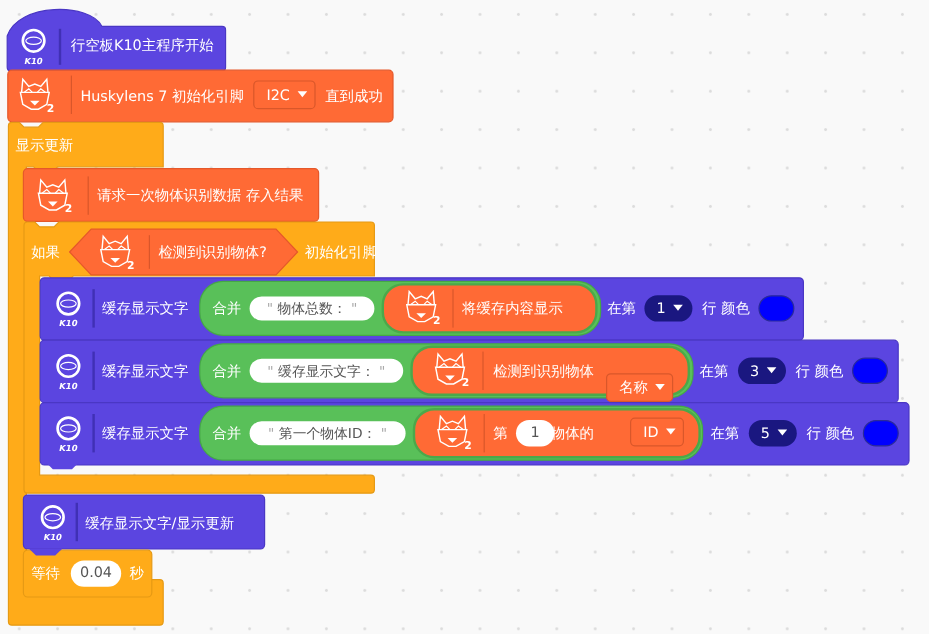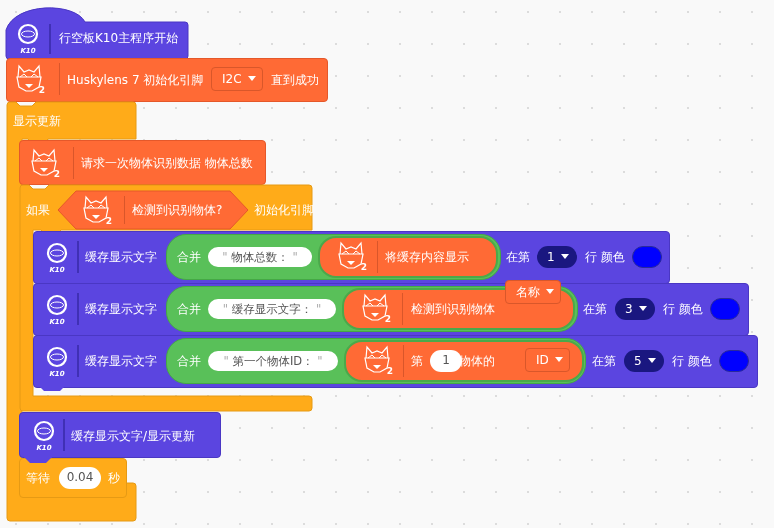--- a/index.html
+++ b/index.html
@@ -76,21 +76,21 @@
 <svg class="abs" style="left:6px;top:101px" width="132" height="422">
   <path d="M1 4 Q1 1 4 1 L10 1 L14 5 L26 5 L30 1 L127 1 Q130 1 130 4 L130 38 L42 38 L38 42 L26 42 L22 38 L16 38 L16 382 L127 382 Q130 382 130 385 L130 417 Q130 420 127 420 L4 420 Q1 420 1 417 Z" fill="#ffab19" stroke="#e69a14"></path>
 </svg>
 <span class="txt" style="left:13px;top:113px">显示更新</span>
 
 <div class="blk orange" style="left:19px;top:140px;width:247px;height:45px"></div>
 <svg class="icon" style="left:27px;top:147px" width="34" height="32">
     <use href="#husky"></use>
   </svg>
 <div class="sep-o" style="left:73px;top:147px;height:32px"></div>
-<span class="txt" style="left:81px;top:155px">请求一次物体识别数据 物体总数</span>
+<span class="txt" style="left:81px;top:155px">请求一次物体识别数据 存入结果</span>
 
 <svg class="abs" style="left:19px;top:184px" width="295" height="230">
   <path d="M1 4 Q1 1 4 1 L10 1 L14 5 L26 5 L30 1 L290 1 Q293 1 293 4 L293 46 L42 46 L38 50 L26 50 L22 46 L14 46 L14 212 L290 212 Q293 212 293 215 L293 224 Q293 227 290 227 L4 227 Q1 227 1 224 Z" fill="#ffab19" stroke="#e69a14"></path>
 </svg>
 <span class="txt" style="left:26px;top:202px">如果</span>
 
 <svg class="abs" style="left:57px;top:190px" width="192" height="40">
   <path d="M1 20 L19 1 L173 1 L191 20 L173 39 L19 39 Z" fill="#ff6a35" stroke="#e5582a"></path>
 </svg>
 <svg class="icon" style="left:79px;top:194px" width="34" height="32">
@@ -128,21 +128,21 @@
 <span class="txt" style="left:85px;top:301px">缓存显示文字</span>
 <div class="green-pill" style="left:166px;top:286px;width:412px;height:46px"></div>
 <span class="txt" style="left:177px;top:301px">合并</span>
 <div class="str-pill" style="left:208px;top:299px;width:128px"><span style="color:#aaa">"</span> <span>缓存显示文字：</span> <span style="color:#aaa">"</span></div>
 <div class="orange-pill" style="left:342px;top:288px;width:233px;height:42px"></div>
 <svg class="icon" style="left:358px;top:292px" width="34" height="32">
     <use href="#husky"></use>
   </svg>
 <div class="sep-o" style="left:402px;top:293px;height:32px"></div>
 <span class="txt" style="left:411px;top:301px">检测到识别物体</span>
-<div class="dd" style="left:505px;top:280px"><span>名称</span><span class="tri"></span></div>
+<div class="dd" style="left:505px;top:311px"><span>名称</span><span class="tri"></span></div>
 <span class="txt" style="left:583px;top:301px">在第</span>
 <div class="dd-navy" style="left:615px;top:298px"><span>3</span><span class="tri"></span></div>
 <span class="txt" style="left:663px;top:301px">行 颜色</span>
 <div class="color-swatch" style="left:710px;top:298px"></div>
 
 <div class="blk purple" style="left:33px;top:335px;width:725px;height:53px"></div>
 <svg class="abs" style="left:38px;top:385px" width="40" height="8">
     <path d="M0 0 L6 6 L22 6 L28 0 Z" fill="#5b45e0"></path>
   </svg>
 <svg class="icon" style="left:43px;top:345px" width="28" height="34">

